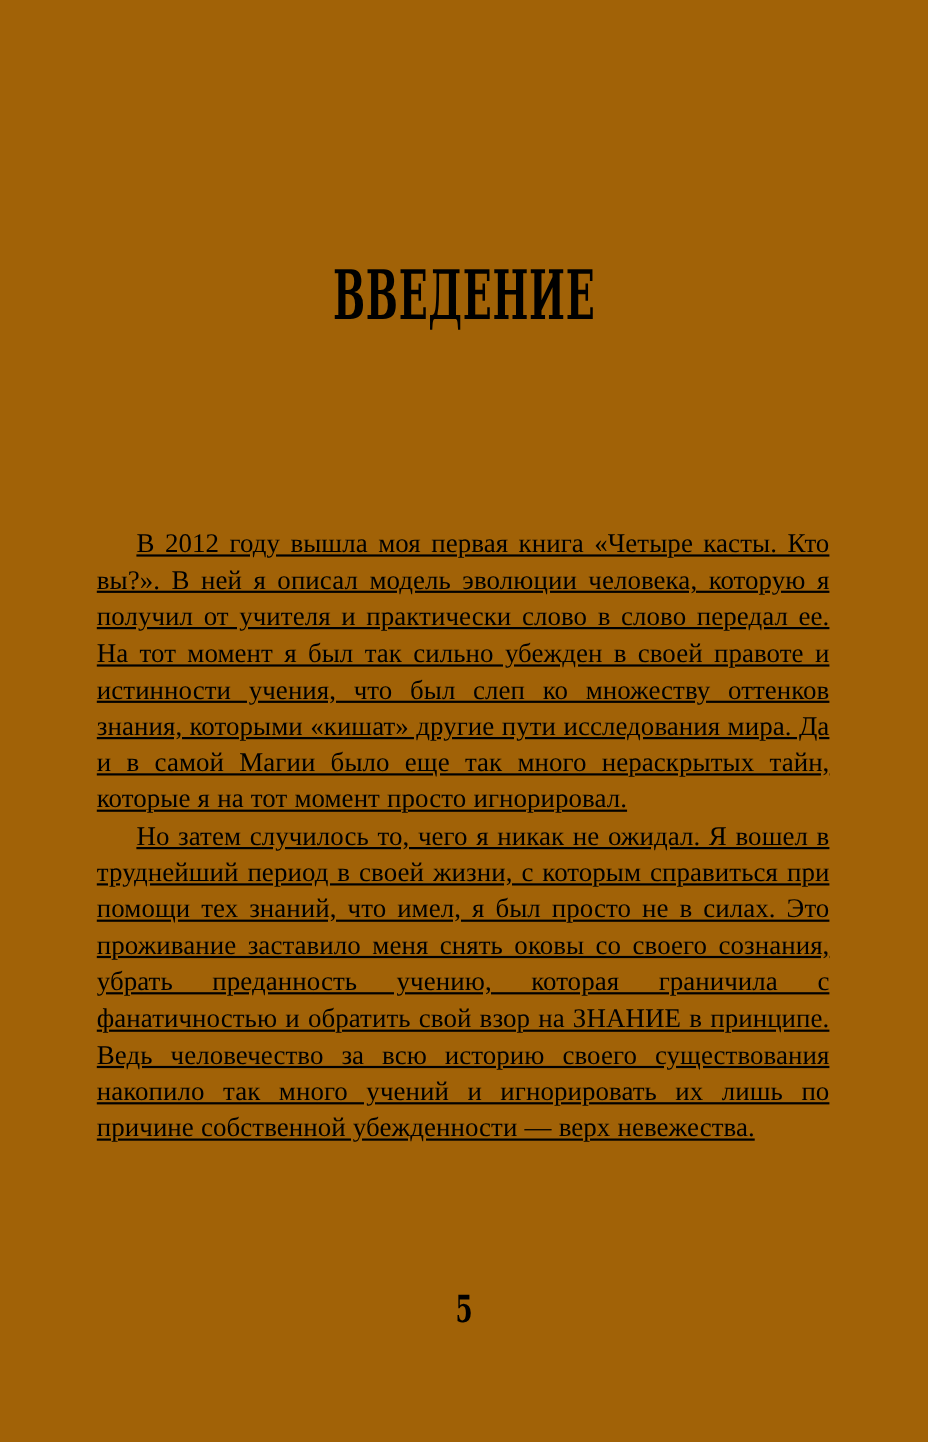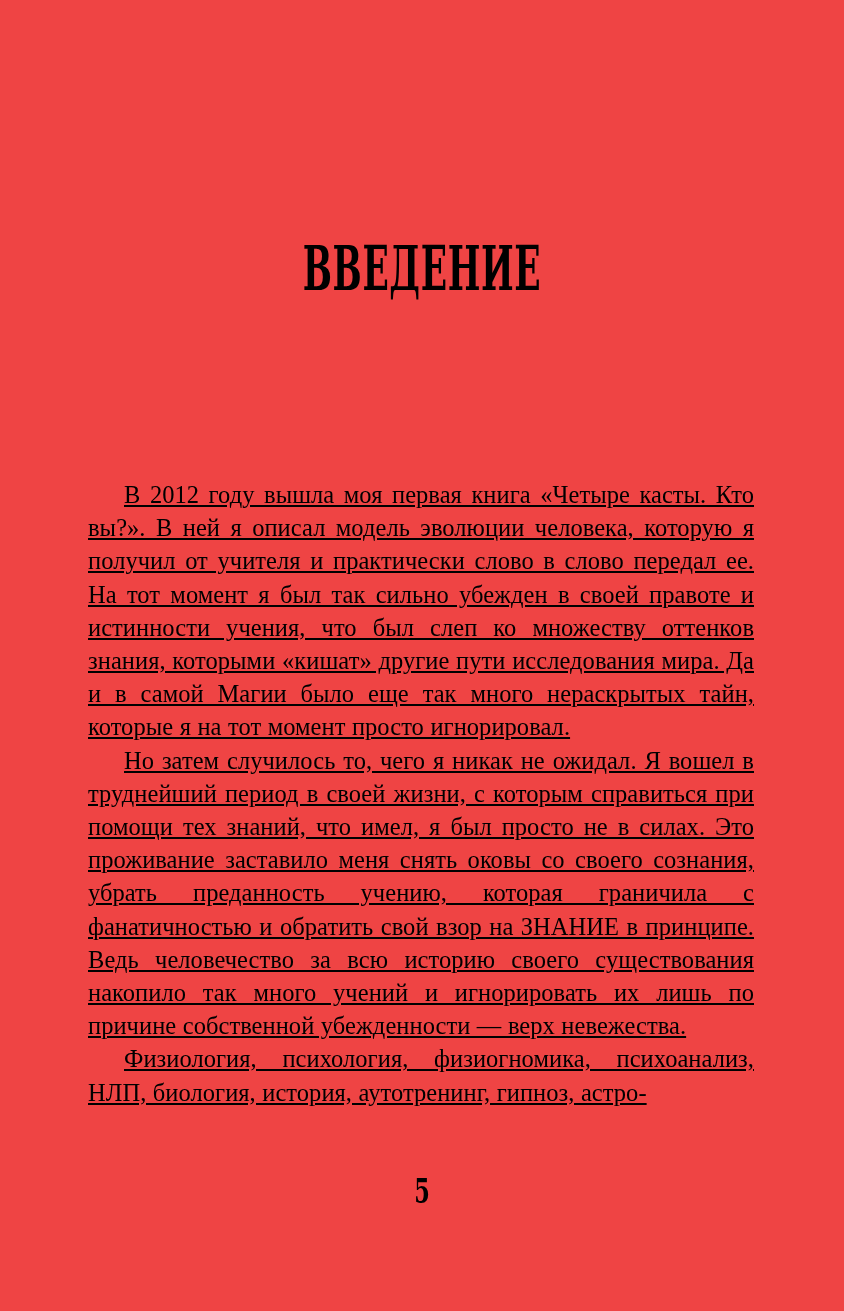--- a/index.html
+++ b/index.html
@@ -13,21 +13,21 @@
     font-family: "Liberation Serif", "DejaVu Serif", serif;
     color: #000000;
     overflow: hidden;
     position: relative;
   }
 
   .page {
     position: relative;
     width: 844px;
     height: 1311px;
-    background: #ef4444;
+    background: #a16207;
   }
 
   
   .chapter-title {
     position: absolute;
     left: 0;
     right: 0;
     top: 192px;
     text-align: center;
     font-family: "DejaVu Serif", "Liberation Serif", serif;
@@ -90,18 +90,17 @@
 </head>
 <body>
 
 <div class="page">
 
   <h1 class="chapter-title">ВВЕДЕНИЕ</h1>
 
   <div class="body-block">
     <p>В 2012 году вышла моя первая книга «Четыре касты. Кто вы?». В ней я описал модель эволюции человека, которую я получил от учителя и практически слово в слово передал ее. На тот момент я был так сильно убежден в своей правоте и истинности учения, что был слеп ко множеству оттенков знания, которыми «кишат» другие пути исследования мира. Да и в самой Магии было еще так много нераскрытых тайн, которые я на тот момент просто игнорировал.</p>
     <p>Но затем случилось то, чего я никак не ожидал. Я вошел в труднейший период в своей жизни, с которым справиться при помощи тех знаний, что имел, я был просто не в силах. Это проживание заставило меня снять оковы со своего сознания, убрать преданность учению, которая граничила с фанатичностью и обратить свой взор на ЗНАНИЕ в принципе. Ведь человечество за всю историю своего существования накопило так много учений и игнорировать их лишь по причине собственной убежденности — верх невежества.</p>
-    <p class="tail-open">Физиология, психология, физиогномика, психоанализ, НЛП, биология, история, аутотренинг, гипноз, астро-</p>
   </div>
 
   <div class="folio">5</div>
 
 </div>
 
 </body></html>

